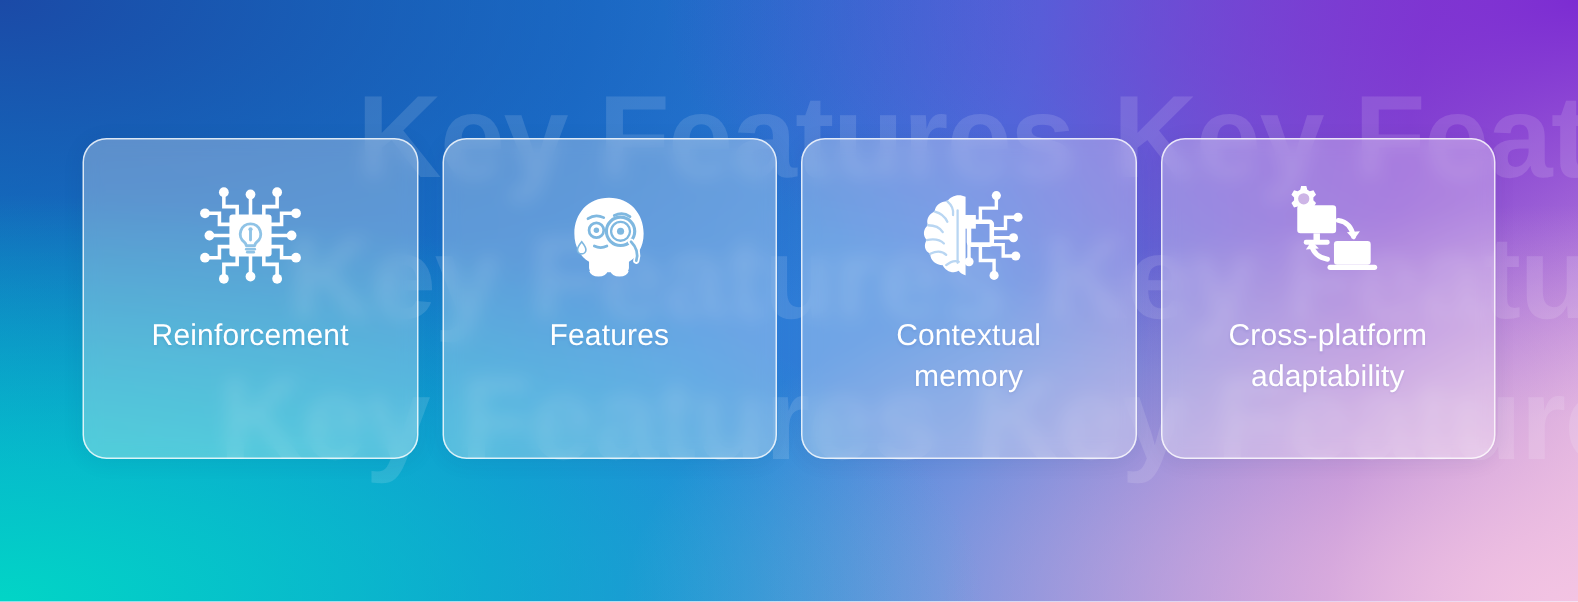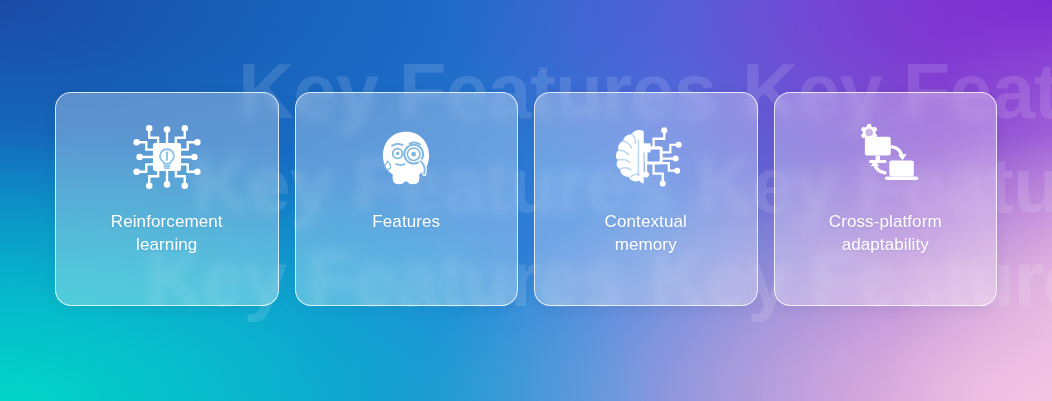--- a/index.html
+++ b/index.html
@@ -75,21 +75,21 @@
     display: flex;
     align-items: center;
     justify-content: center;
   }
   .card-icon svg { display: block; }
   .card-label {
     margin-top: 14px;
     width: 92%;
     text-align: center;
     color: #ffffff;
-    font-size: 17px;
+    font-size: 20px;
     line-height: 1.33;
     font-weight: 400;
     letter-spacing: 0.1px;
     text-shadow: 0 1px 2px rgba(30,60,130,0.12);
   }
 </style>
 </head>
 <body>
 
 <div id="stage">
@@ -145,21 +145,20 @@
             <path d="M50 39.5 a9.2 9.2 0 0 0 -5.6 16.5 c1.1 0.9 1.7 1.9 1.8 3.1 h7.6 c0.1 -1.2 0.7 -2.2 1.8 -3.1 A9.2 9.2 0 0 0 50 39.5 z"></path>
             <path d="M46.3 62.3 h7.4"></path>
             <path d="M47.2 65 h5.6"></path>
             <path d="M50 45 v9"></path>
           </g>
           <circle cx="50" cy="44.4" r="1.9" fill="#8fc3e6"></circle>
         </svg>
       </div>
       <div class="card-label">
         <div>Reinforcement</div>
-        <div>learning</div>
       </div>
     </div>
 
     <div class="card">
       <div class="card-icon">
         <svg viewBox="0 0 100 100" width="70" height="70" aria-hidden="true">
 
           <path d="M50 14 C30 14 17 29 17 48 c0 13 6 22 14 27 l0 6 a4 4 0 0 0 4 4 h30 a4 4 0 0 0 4 -4 l0 -6 c8 -5 14 -14 14 -27 C83 29 70 14 50 14 z" fill="#ffffff"></path>
 
           <ellipse cx="40" cy="84" rx="8.5" ry="5" fill="#ffffff"></ellipse>

